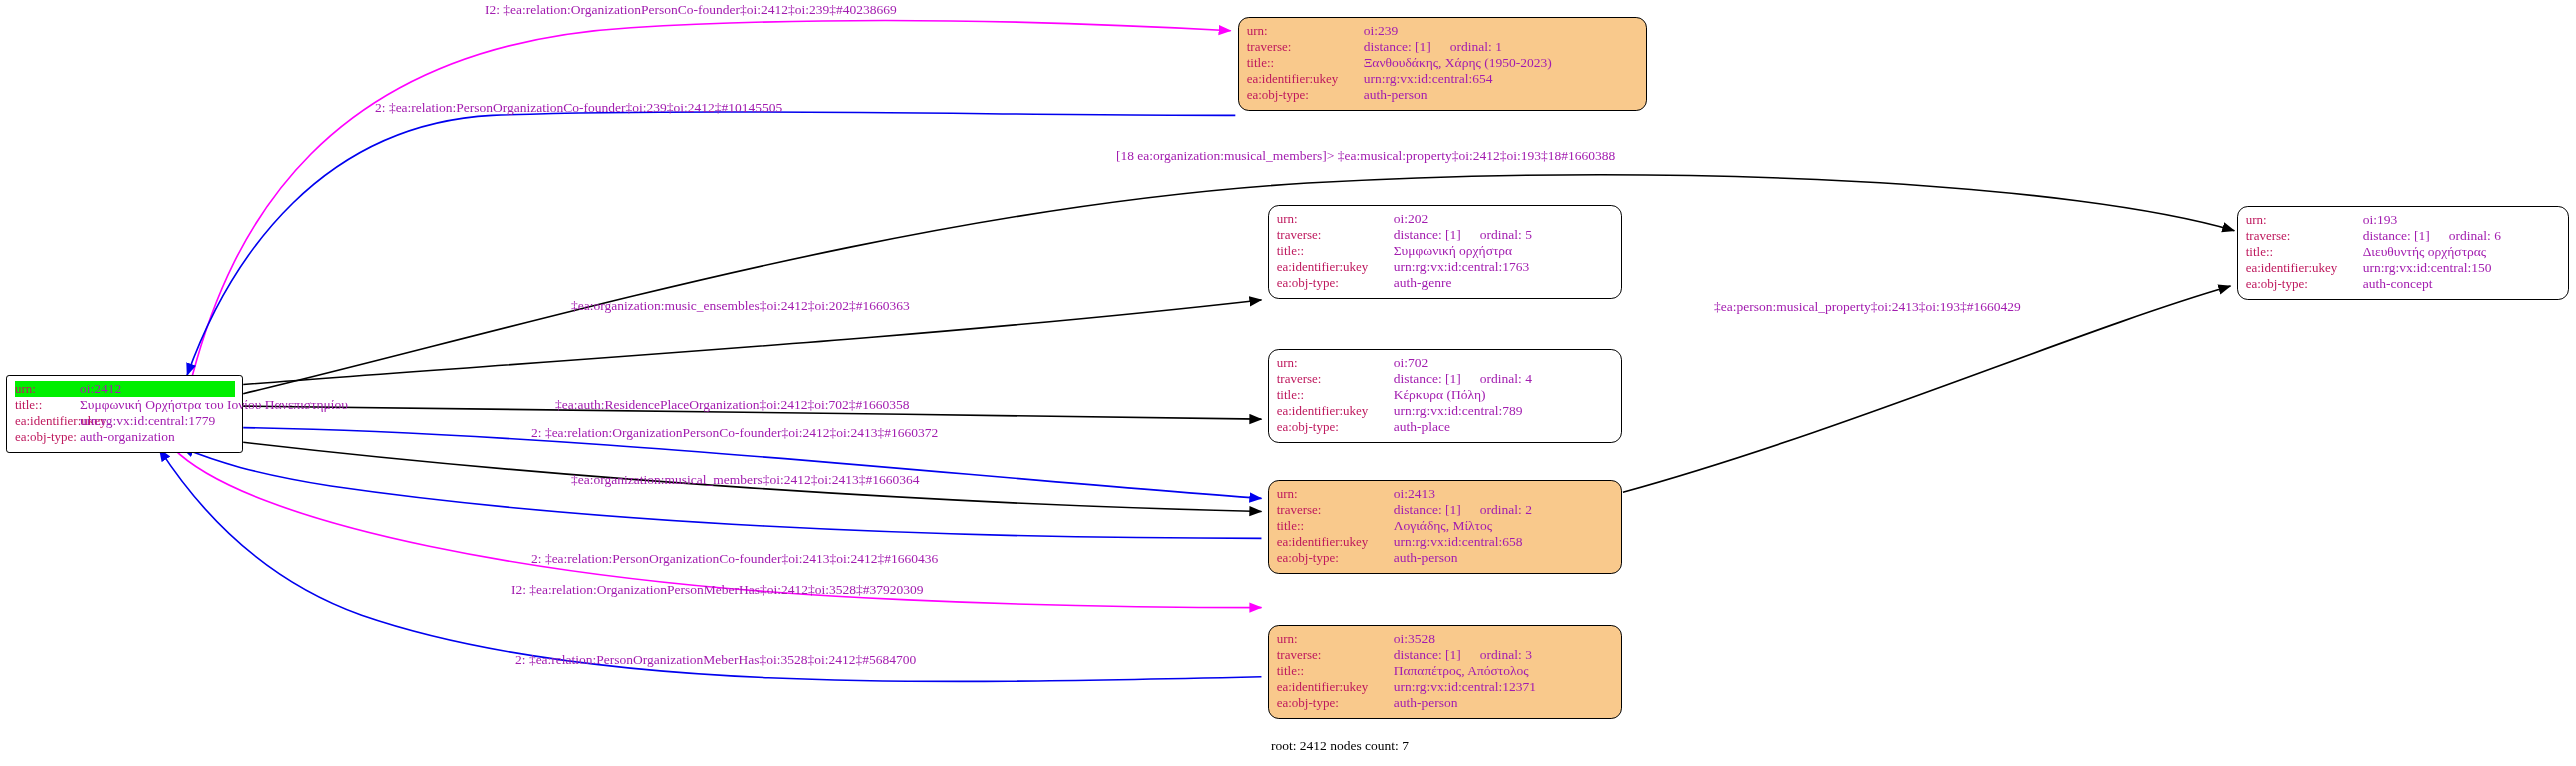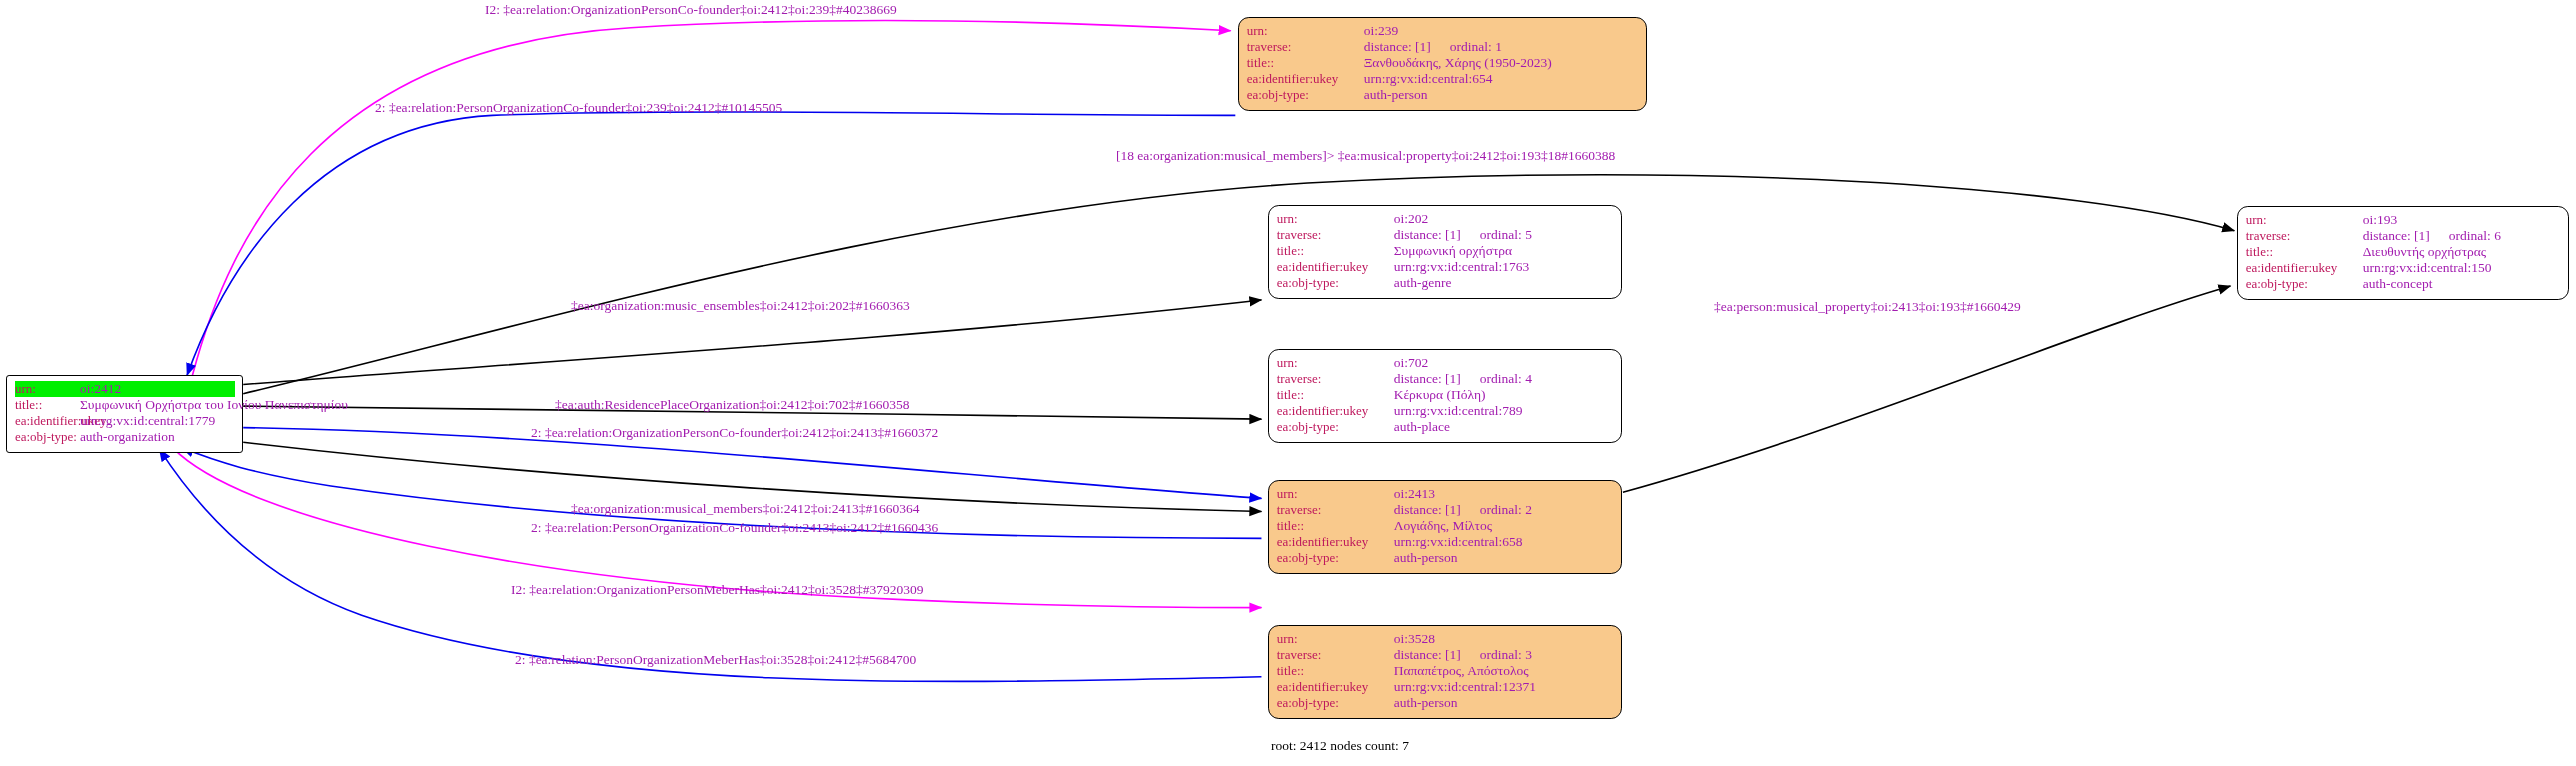--- a/index.html
+++ b/index.html
@@ -265,22 +265,22 @@
       <span class="v">auth-concept</span>
     </div>
   </div>
 
   <div class="elabel" style="left:485px;top:1.5px;">I2: ‡ea:relation:OrganizationPersonCo-founder‡oi:2412‡oi:239‡#40238669</div>
   <div class="elabel" style="left:375px;top:100px;">2: ‡ea:relation:PersonOrganizationCo-founder‡oi:239‡oi:2412‡#10145505</div>
   <div class="elabel" style="left:1101px;top:148px;margin-left:15px;">[18 ea:organization:musical_members]&gt; ‡ea:musical:property‡oi:2412‡oi:193‡18#1660388</div>
   <div class="elabel" style="left:571px;top:298px;">‡ea:organization:music_ensembles‡oi:2412‡oi:202‡#1660363</div>
   <div class="elabel" style="left:555px;top:397px;">‡ea:auth:ResidencePlaceOrganization‡oi:2412‡oi:702‡#1660358</div>
   <div class="elabel" style="left:531px;top:425px;">2: ‡ea:relation:OrganizationPersonCo-founder‡oi:2412‡oi:2413‡#1660372</div>
-  <div class="elabel" style="left:571px;top:472px;margin-top:29px;">‡ea:organization:musical_members‡oi:2412‡oi:2413‡#1660364</div>
-  <div class="elabel" style="left:531px;top:520px;">2: ‡ea:relation:PersonOrganizationCo-founder‡oi:2413‡oi:2412‡#1660436</div>
+  <div class="elabel" style="left:571px;top:472px;">‡ea:organization:musical_members‡oi:2412‡oi:2413‡#1660364</div>
+  <div class="elabel" style="left:531px;top:551px;">2: ‡ea:relation:PersonOrganizationCo-founder‡oi:2413‡oi:2412‡#1660436</div>
   <div class="elabel" style="left:511px;top:582px;">I2: ‡ea:relation:OrganizationPersonMeberHas‡oi:2412‡oi:3528‡#37920309</div>
   <div class="elabel" style="left:515px;top:652px;">2: ‡ea:relation:PersonOrganizationMeberHas‡oi:3528‡oi:2412‡#5684700</div>
   <div class="elabel" style="left:1714px;top:299px;">‡ea:person:musical_property‡oi:2413‡oi:193‡#1660429</div>
 
   <div class="footer" style="left:1271px;top:738px;">root: 2412 nodes count: 7</div>
 
 </div>
 
 
 </body></html>

